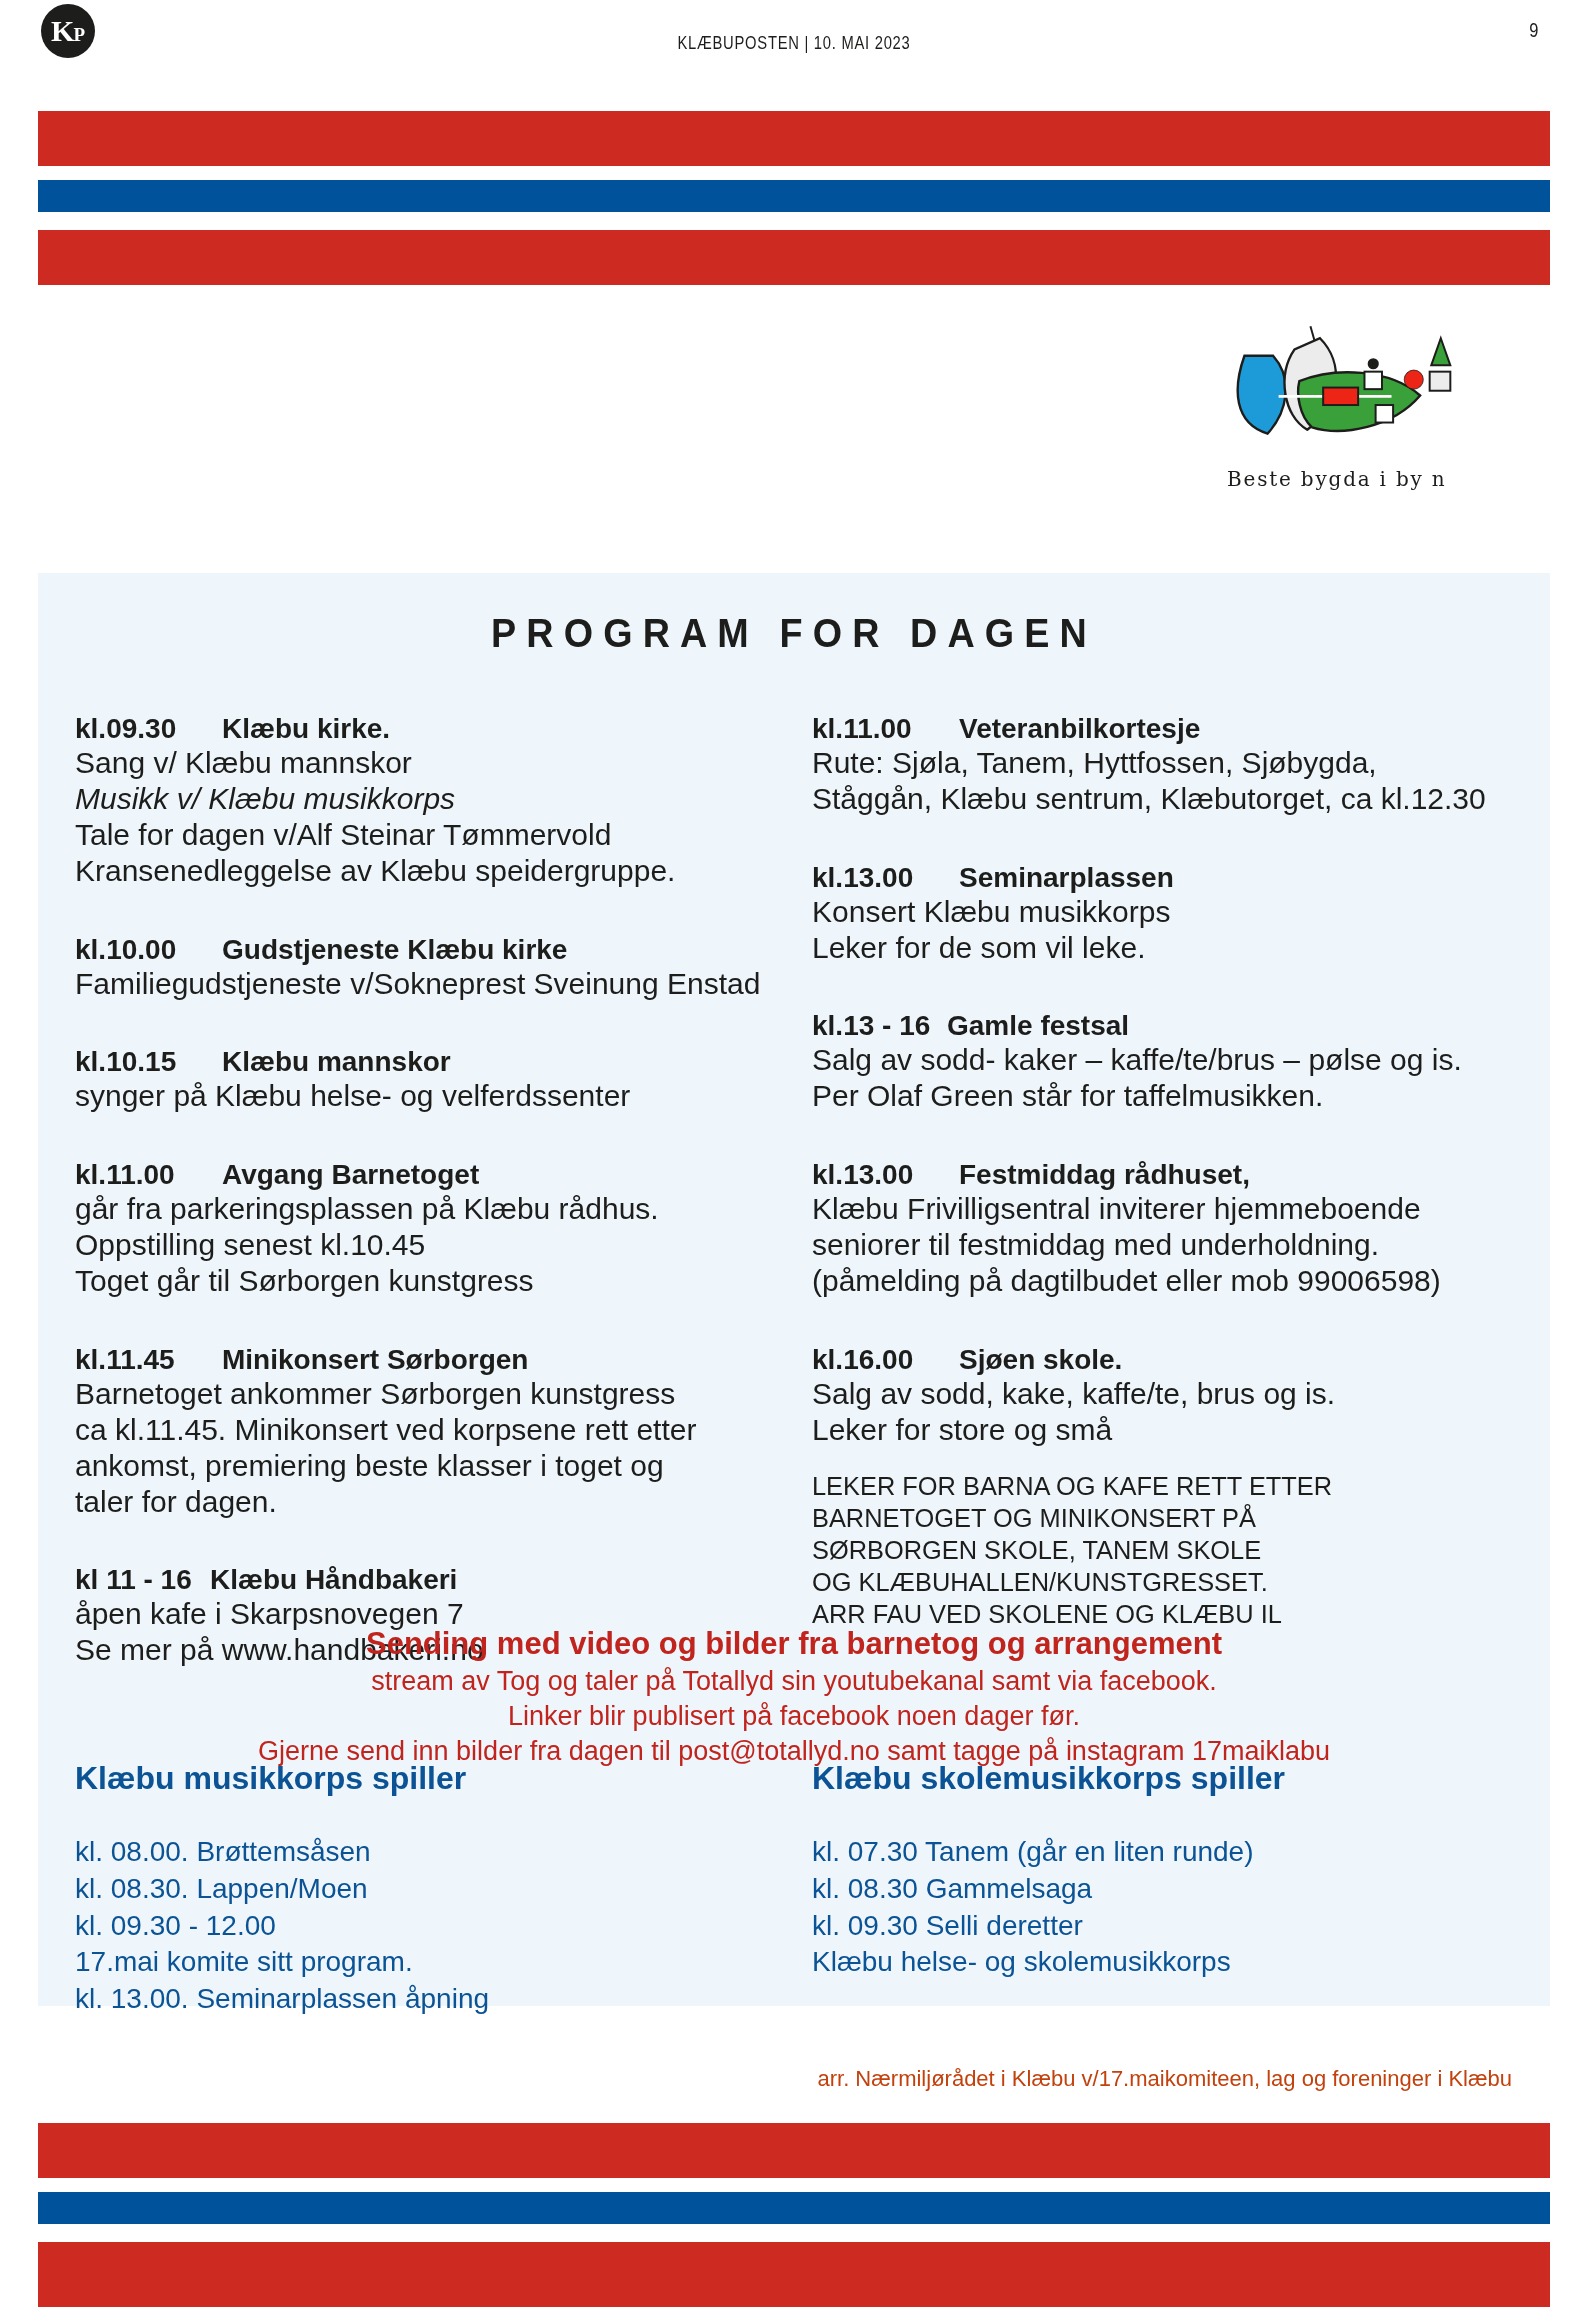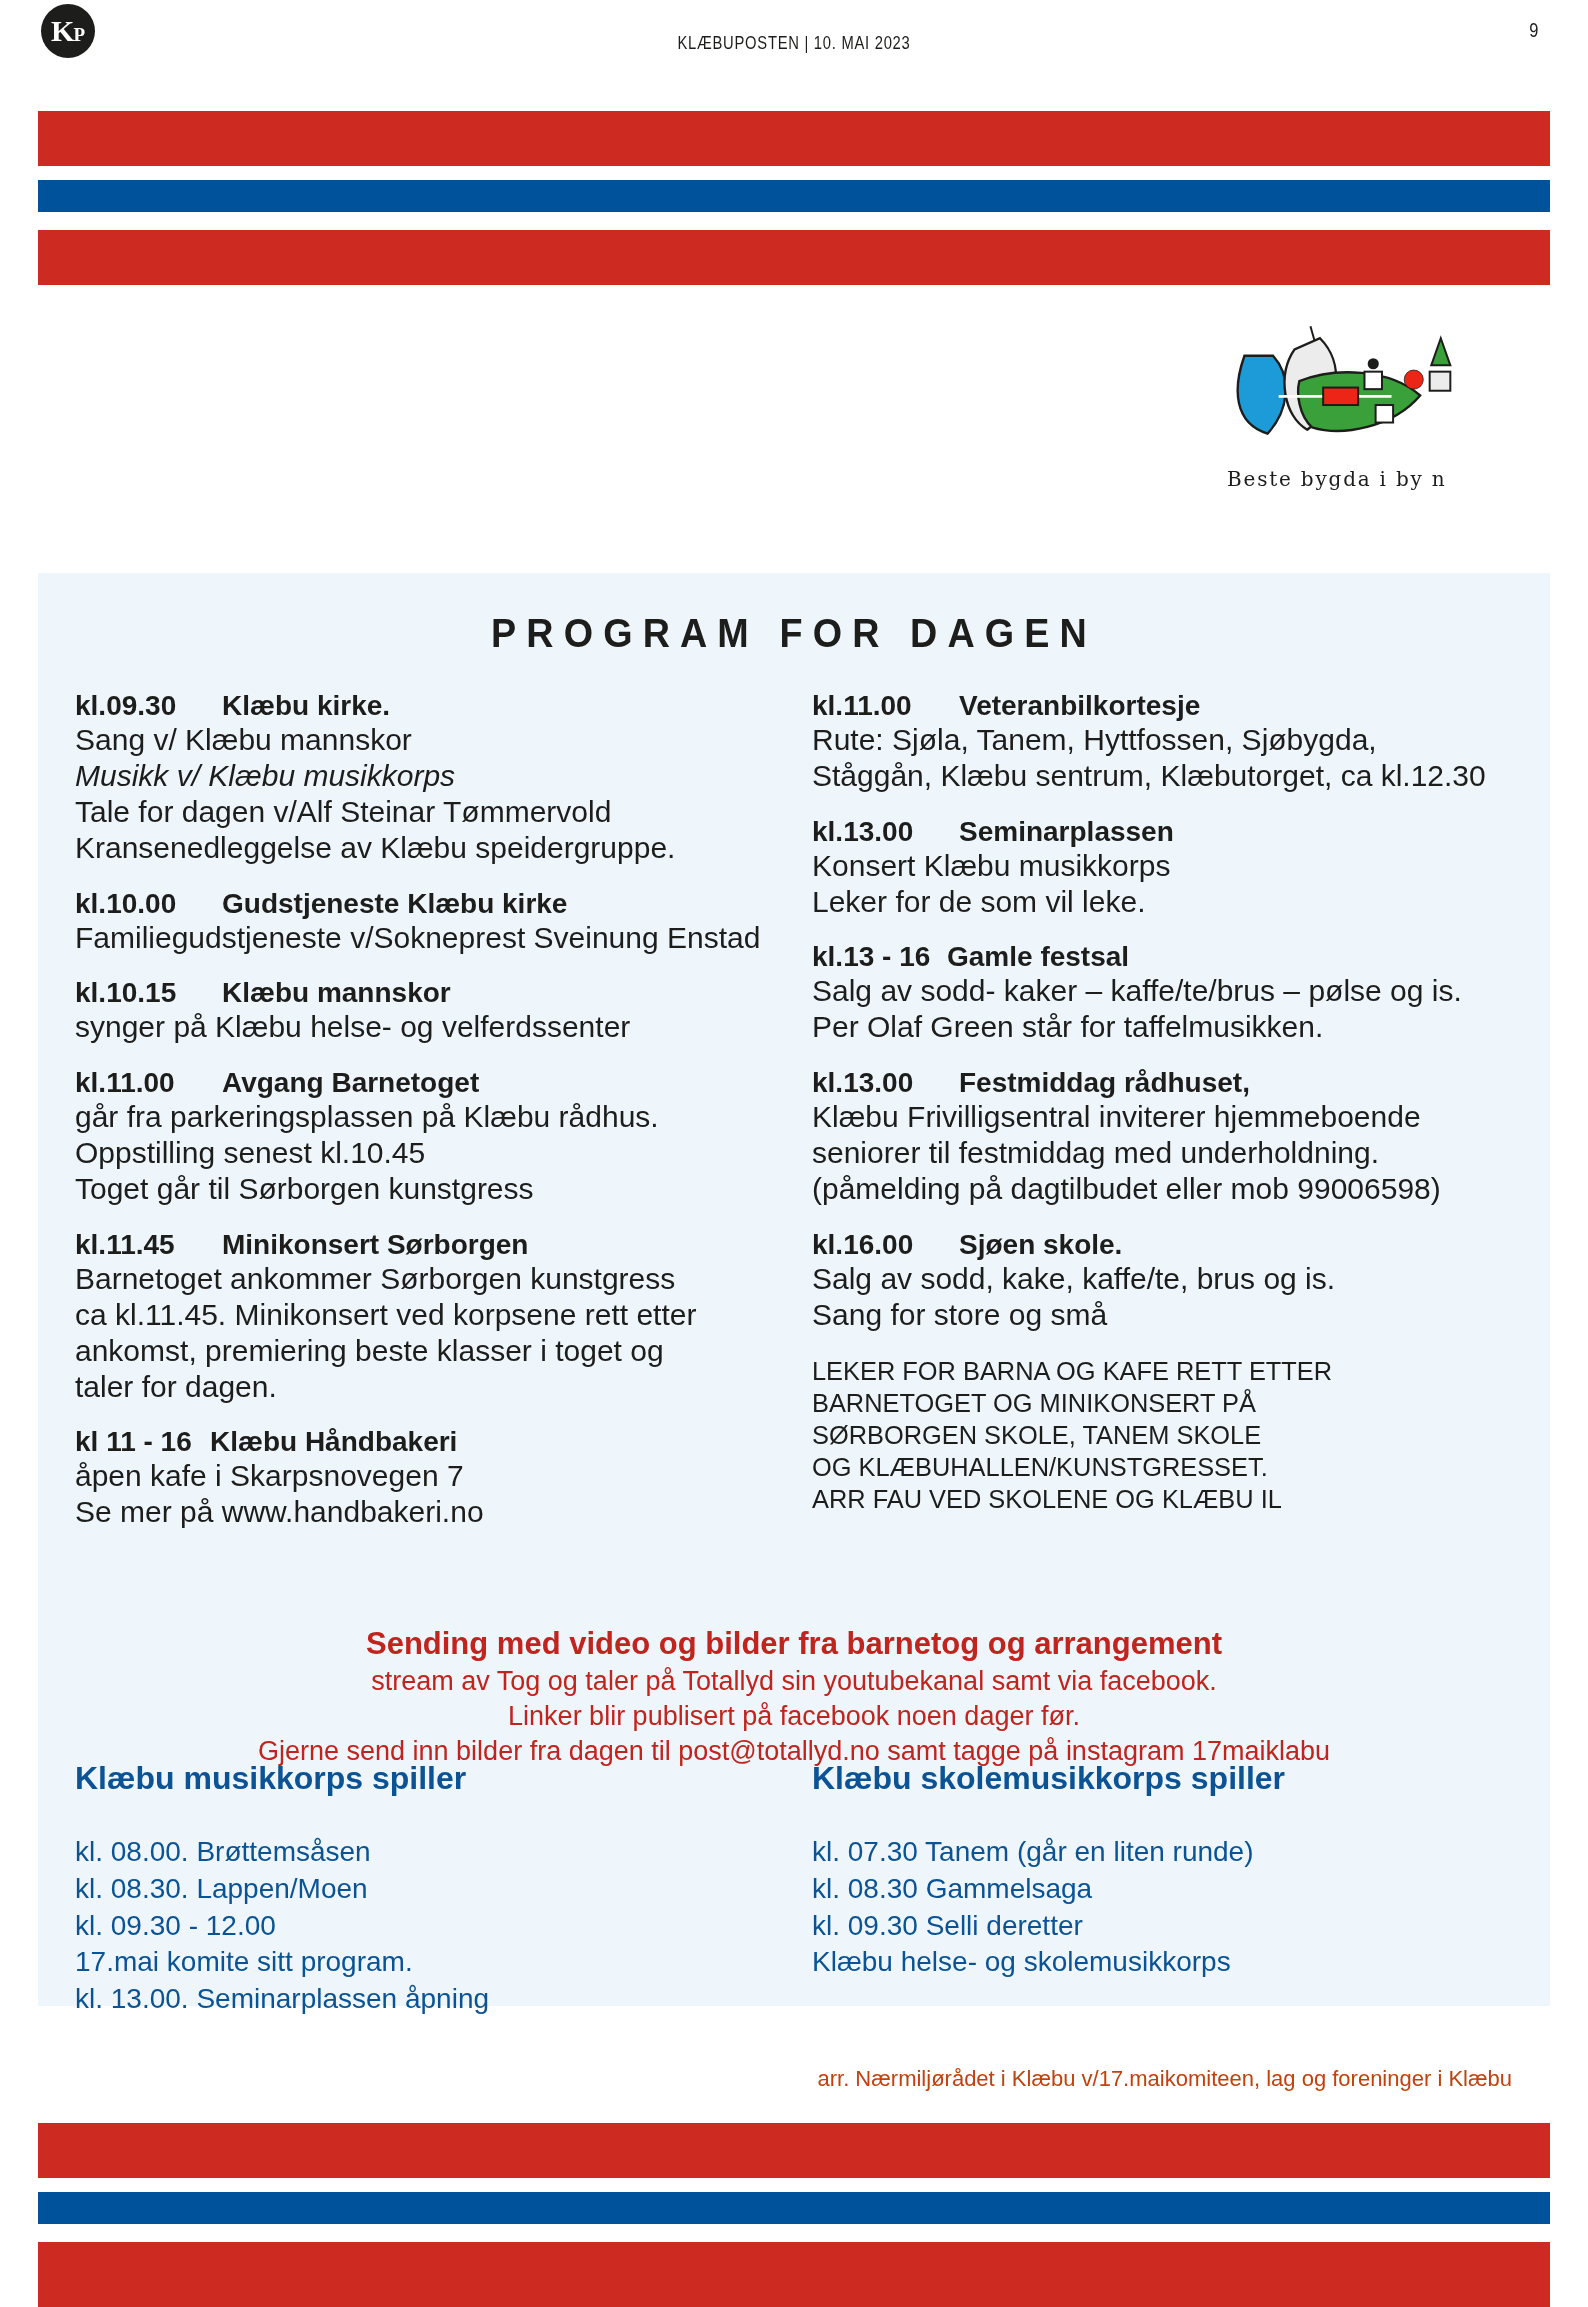--- a/index.html
+++ b/index.html
@@ -153,21 +153,21 @@
 
   .evt { margin-bottom: 20.6px; }
   .evt:last-child { margin-bottom: 0; }
   .evt-head {
     font-size: 28px;
     font-weight: 700;
     color: #1d1d1b;
     line-height: 1.18;
     white-space: nowrap;
   }
-  .evt-head .t { display: inline-block; min-width: 147px; }
+  .evt-head .t { display: inline-block; min-width: 147px; margin-top: 23px; }
   .evt-head .t.narrow { min-width: 135px; }
   .evt-line {
     font-size: 30px;
     color: #1d1d1b;
     line-height: 1.2;
   }
   .evt-line.ital { font-style: italic; }
   .caps-block {
     font-size: 25.4px;
     color: #1d1d1b;
@@ -332,21 +332,21 @@
           </div>
           <div class="evt">
             <div class="evt-head"><span class="evt-time t">kl.13.00</span><span>Festmiddag rådhuset,</span></div>
             <div class="evt-line">Klæbu Frivilligsentral inviterer hjemmeboende</div>
             <div class="evt-line">seniorer til festmiddag med underholdning.</div>
             <div class="evt-line">(påmelding på dagtilbudet eller mob 99006598)</div>
           </div>
           <div class="evt">
             <div class="evt-head"><span class="evt-time t">kl.16.00</span><span>Sjøen skole.</span></div>
             <div class="evt-line">Salg av  sodd, kake, kaffe/te, brus og is.</div>
-            <div class="evt-line">Sang for store og små</div>
+            <div class="evt-line">Leker for store og små</div>
           </div>
           <div class="caps-block">
             <div>LEKER FOR BARNA OG KAFE RETT ETTER</div>
             <div>BARNETOGET OG MINIKONSERT PÅ</div>
             <div>SØRBORGEN SKOLE, TANEM SKOLE</div>
             <div>OG KLÆBUHALLEN/KUNSTGRESSET.</div>
             <div>ARR FAU  VED SKOLENE OG KLÆBU IL</div>
           </div>
         </div>
     </div>

